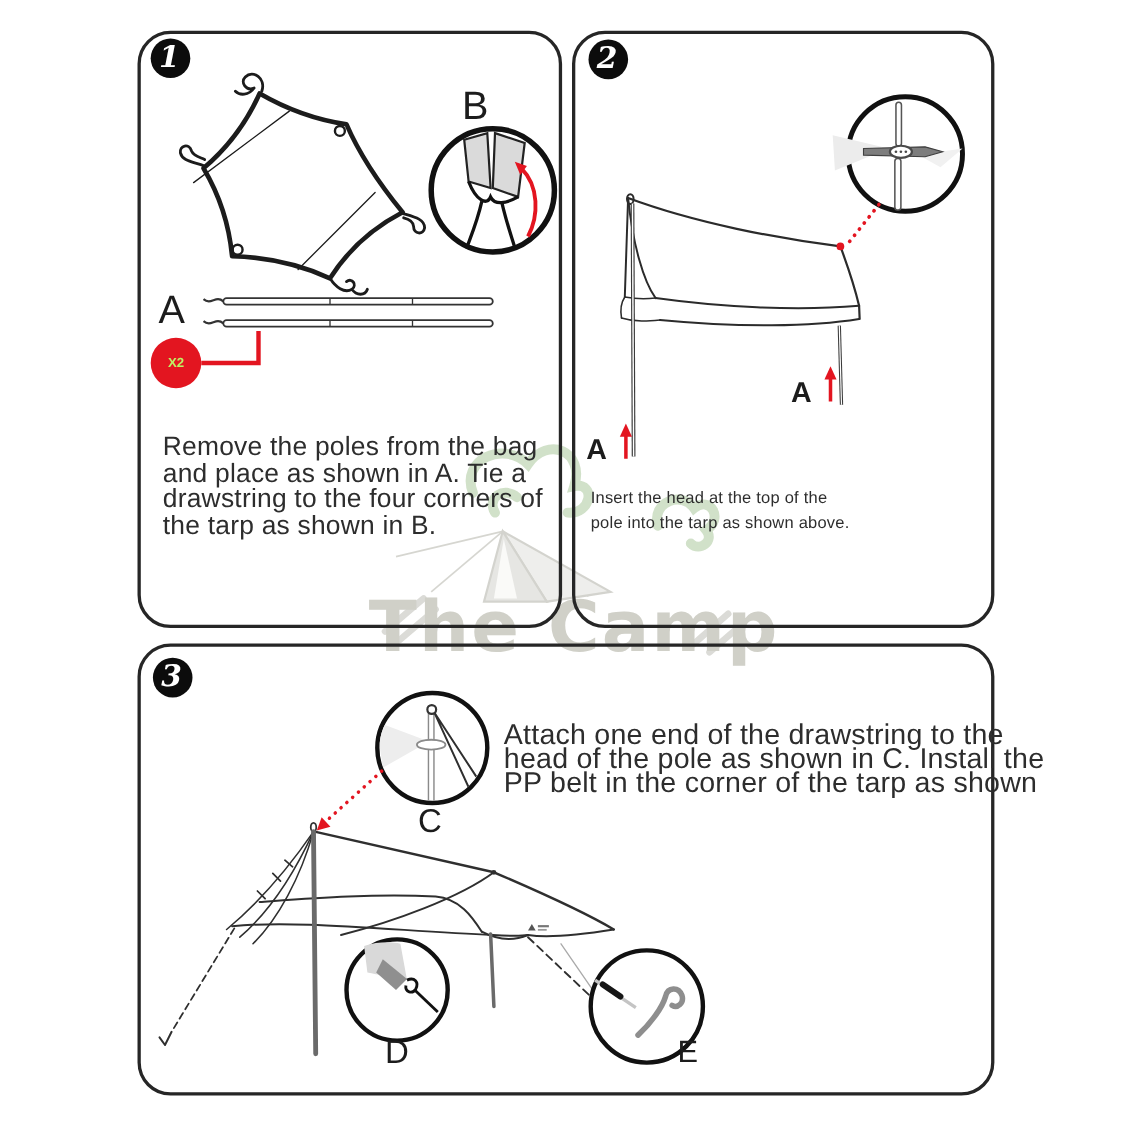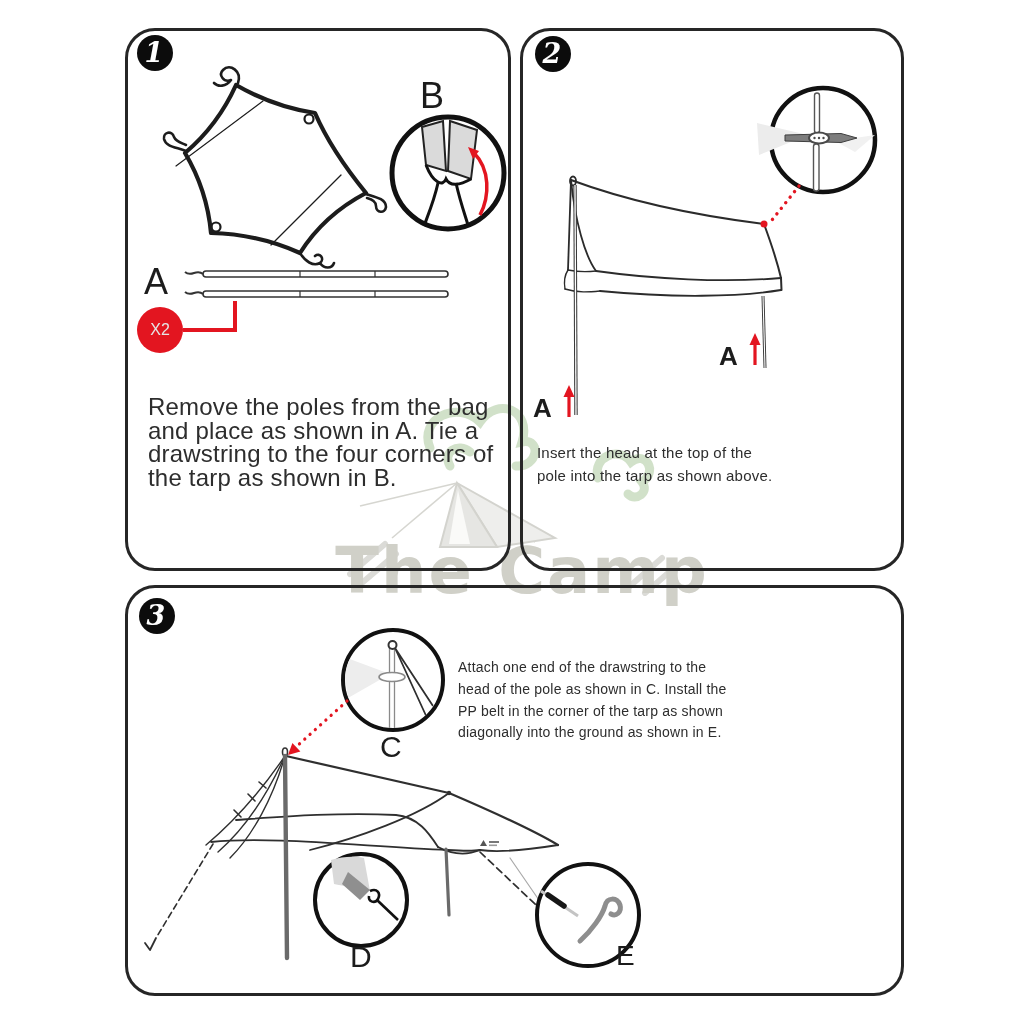--- a/index.html
+++ b/index.html
@@ -18,24 +18,24 @@
   .art{position:absolute;left:0;top:0;}
   .badge{position:absolute;width:36px;height:36px;border-radius:50%;background:#0c0c0c;
          display:flex;align-items:center;justify-content:center;}
   .badge span{color:#fff;font-family:"DejaVu Serif",serif;font-style:italic;font-weight:bold;
               font-size:27px;line-height:36px;transform:translateX(-1px);}
   .lab{position:absolute;color:#1c1c1c;font-family:"Liberation Sans",sans-serif;}
   .txt{position:absolute;color:#2d2d2d;letter-spacing:0.2px;}
   .txt .tl{white-space:nowrap;}
   #p1-text{left:20px;top:364px;font-size:24px;line-height:23.5px;}
   #p2-text{left:14px;top:411px;font-size:15px;line-height:22.5px;}
-  #p3-text{left:330px;top:69px;font-size:14px;line-height:21.8px;}
+  #p3-text{left:330px;top:69px;font-size:26px;line-height:21.8px;}
   #x2-badge{position:absolute;left:9px;top:276px;width:46px;height:46px;border-radius:50%;
             background:#e31520;display:flex;align-items:center;justify-content:center;}
-  #x2-badge span{color:#e5e5e5;font-weight:normal;font-size:16px;font-family:"Liberation Sans",sans-serif;}
+  #x2-badge span{color:#bef264;font-weight:bold;font-size:12px;font-family:"Liberation Sans",sans-serif;}
   .alab{font-weight:bold;font-size:26px;}
 </style>
 </head>
 <body>
 
 <div id="canvas">
 
   <svg class="wm" style="left:330px;top:386px;opacity:.9" width="370" height="240" viewBox="0 0 370 240">
     <g fill="none" stroke="#cddec4" stroke-width="9" stroke-linecap="round">
       <path d="M100,62 C88,32 128,14 150,36 C168,10 202,24 192,56 C212,52 208,82 186,80"></path>
@@ -239,17 +239,16 @@
     <div class="badge" style="left:11px;top:10px">
       <span>3</span>
     </div>
     <div class="lab" style="left:252px;top:142px;font-size:30px">C</div>
     <div class="lab" style="left:222px;top:352px;font-size:30px">D</div>
     <div class="lab" style="left:488px;top:352px;font-size:28px">E</div>
     <div class="txt" id="p3-text">
       <div class="tl">Attach one end of the drawstring to the</div>
       <div class="tl">head of the pole as shown in C. Install the</div>
       <div class="tl">PP belt in the corner of the tarp as shown</div>
-      <div class="tl">diagonally into the ground as shown in E.</div>
     </div>
   </section>
 
 </div>
 
 </body></html>

